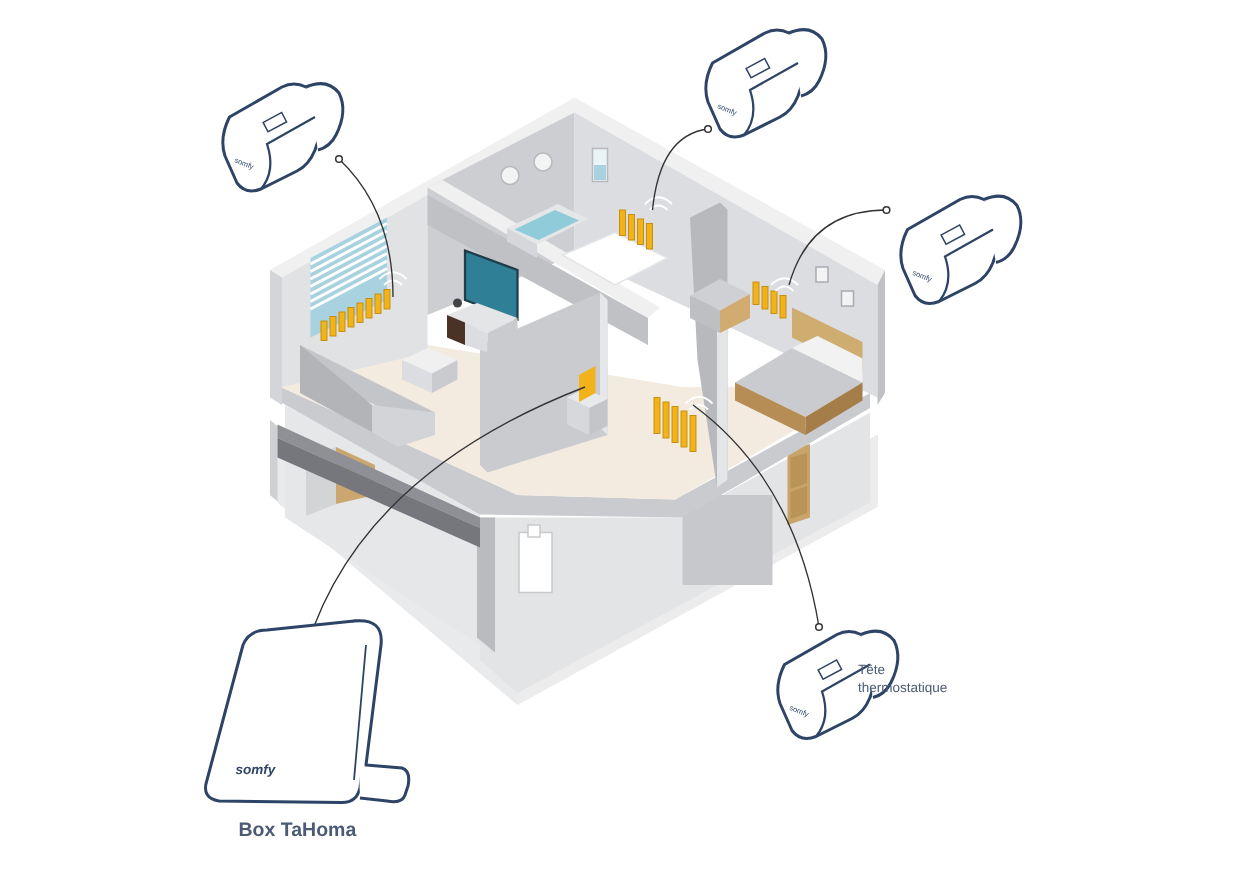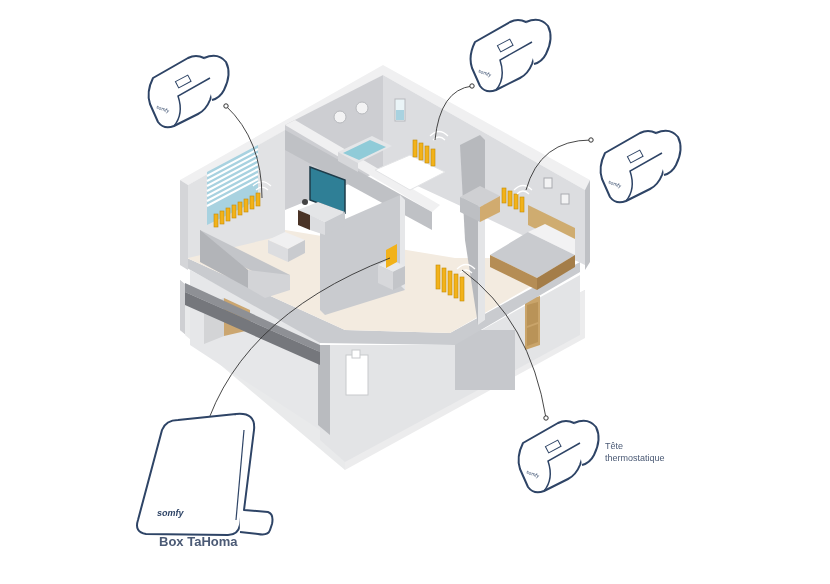--- a/index.html
+++ b/index.html
@@ -1,20 +1,20 @@
 <!DOCTYPE html>
 <html><head>
 <meta charset="utf-8">
 <style>
   html,body{margin:0;padding:0;background:#ffffff;}
   body{width:830px;height:584px;position:relative;overflow:hidden;font-family:"Liberation Sans",sans-serif;}
   svg.scene{position:absolute;left:0;top:0;width:830px;height:584px;}
   .lbl{position:absolute;color:#4b5a75;font-family:"Liberation Sans",sans-serif;}
-  .tete{left:605px;top:440px;font-size:9px;line-height:12px;}
-  .box{left:159px;top:534px;font-size:13px;font-weight:bold;color:#4b5a75;}
+  .tete{left:572px;top:440px;font-size:9px;line-height:12px;}
+  .box{left:159px;top:545px;font-size:13px;font-weight:bold;color:#4b5a75;}
   .thermo{cursor:pointer;}
 </style>
 </head>
 <body>
 
 <svg class="scene" viewBox="0 0 830 584" xmlns="http://www.w3.org/2000/svg">
 
   <g>
 
     <polygon points="180,330 345,465 585,335 585,290 345,420 180,280" fill="#d7d8db"></polygon>

